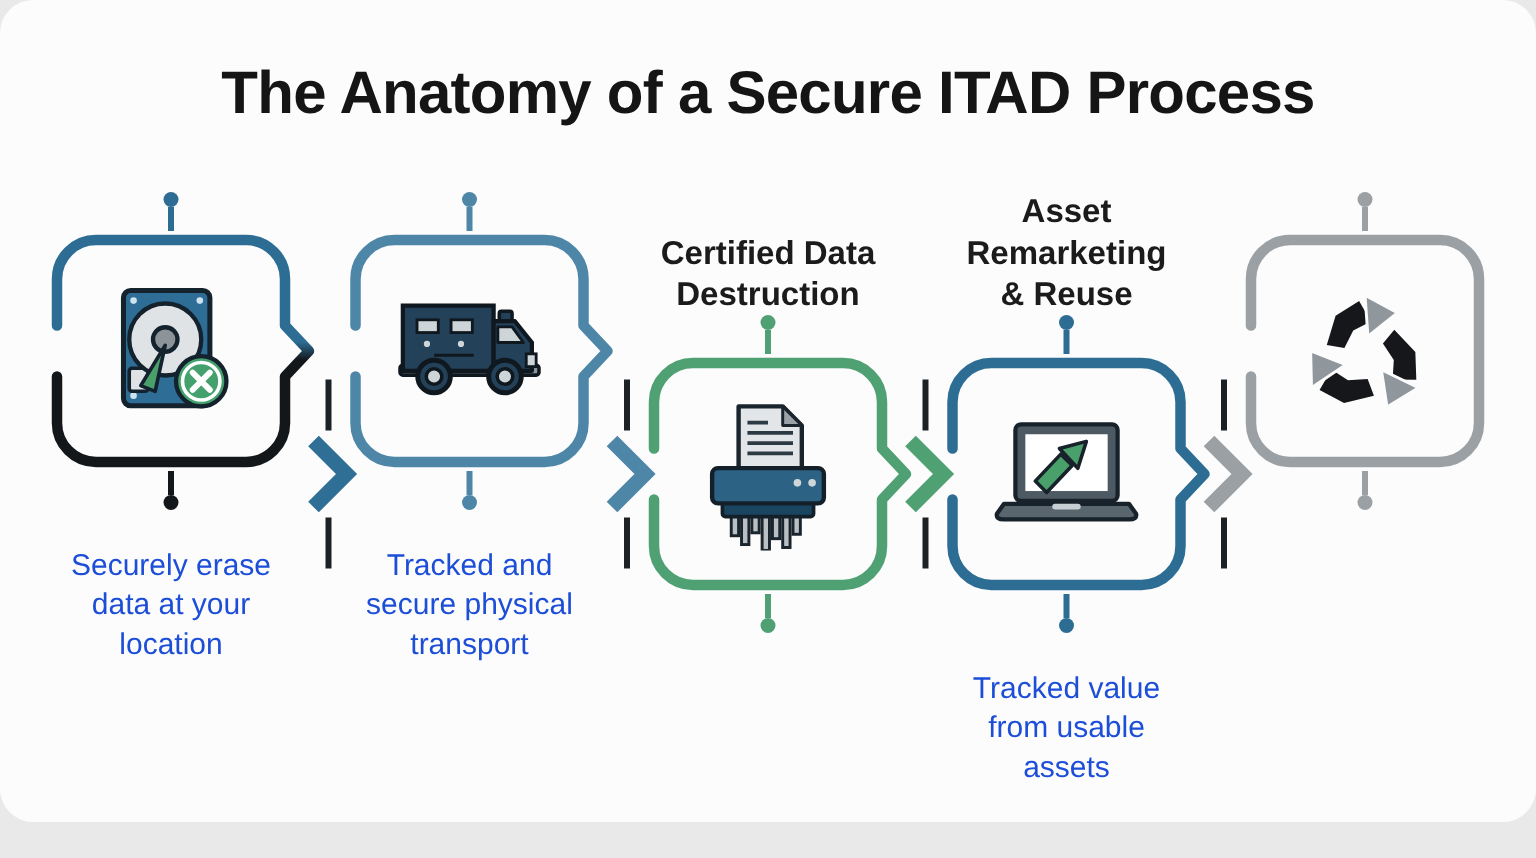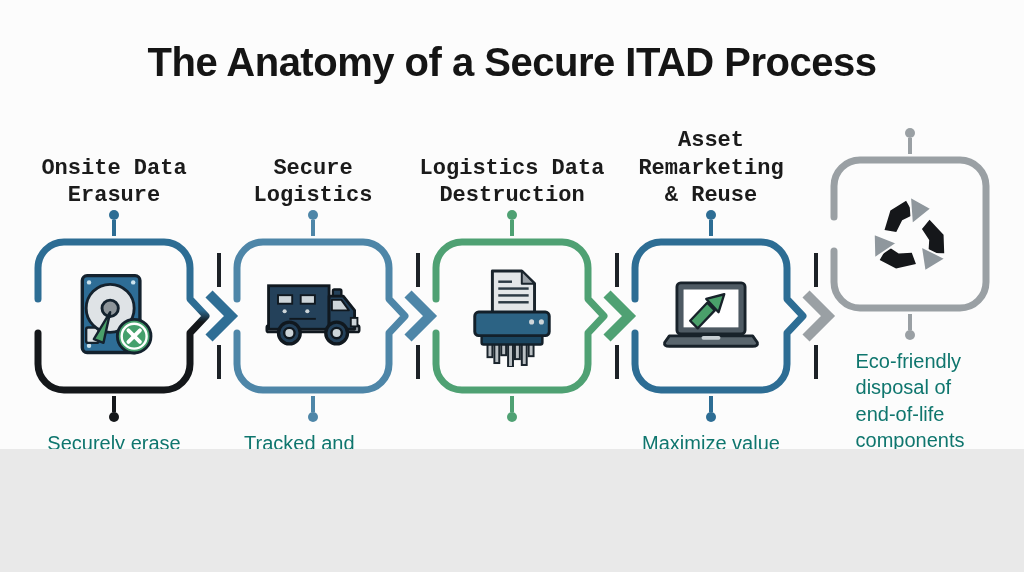--- a/index.html
+++ b/index.html
@@ -1,53 +1,51 @@
 <!DOCTYPE html>
 <html><head>
 <meta charset="utf-8">
 <style>
   html,body{margin:0;padding:0;background:#e9e9e9;}
   .canvas{
-    position:relative;width:1024px;height:449px;background:#fcfcfc;
-    font-family:"Liberation Sans",sans-serif;color:#1b1b1b;overflow:hidden;margin:0 auto;
+    position:relative;width:1024px;height:548px;background:#fcfcfc;
+    font-family:"Liberation Sans",sans-serif;color:#1b1b1b;overflow:hidden;margin:0 auto;border-radius:22px;
   }
   .title{
     position:absolute;top:40px;left:0;width:1024px;text-align:center;
     font-size:40px;font-weight:700;letter-spacing:-0.5px;color:#151515;
   }
   .row{position:absolute;top:128px;left:20px;right:20px;display:flex;justify-content:space-between;}
   .step{width:188px;display:flex;flex-direction:column;align-items:center;}
   .step-heading{
     height:82px;display:flex;align-items:flex-end;justify-content:center;text-align:center;
-    font-size:22px;line-height:1.26;font-weight:700;white-space:pre-line;color:#1b1b1b;font-family:Liberation Mono, monospace;
+    font-size:22px;line-height:1.26;font-weight:700;white-space:pre-line;color:#1b1b1b;
   }
   .vconn{height:26px;display:flex;flex-direction:column;align-items:center;}
   .vconn .dot{width:10px;height:10px;border-radius:50%;background:currentColor;}
   .vconn .stem{width:4px;flex:1;background:currentColor;}
   .box-wrap{position:relative;width:164px;height:160px;}
   .border-svg{position:absolute;top:0;left:0;overflow:visible;}
   .icon-svg{position:absolute;left:82px;top:80px;transform:translate(-50%,-50%);}
   .step-caption{
-    margin-top:8px;text-align:left;font-size:20px;line-height:1.32;
-    white-space:pre-line;color:#0f766e;
+    margin-top:24px;text-align:center;font-size:20px;line-height:1.32;
+    white-space:pre-line;color:#1d4ed8;
   }
   .flow{position:absolute;overflow:visible;}
 </style>
 </head>
 <body>
 
 <div class="canvas">
 
   <div class="title">The Anatomy of a Secure ITAD Process</div>
 
   <div class="row">
 
     <div class="step">
-      <div class="step-heading">Onsite Data
-Erasure</div>
       <div class="vconn" style="color:#2d6d94">
           <i class="dot"></i>
           <i class="stem"></i>
         </div>
       <div class="box-wrap">
         <svg class="border-svg" width="164" height="160" viewBox="0 0 164 160">
           <defs>
             <linearGradient id="grad1" x1="0" y1="0" x2="0" y2="1">
               <stop offset="0.46" stop-color="#2d6d94"></stop>
                 <stop offset="0.54" stop-color="#14171a"></stop>
@@ -74,22 +72,20 @@
       <div class="vconn" style="color:#14171a">
           <i class="stem"></i>
           <i class="dot"></i>
         </div>
       <div class="step-caption">Securely erase
 data at your
 location</div>
     </div>
 
     <div class="step">
-      <div class="step-heading">Secure
-Logistics</div>
       <div class="vconn" style="color:#4e86a8">
           <i class="dot"></i>
           <i class="stem"></i>
         </div>
       <div class="box-wrap">
         <svg class="border-svg" width="164" height="160" viewBox="0 0 164 160">
           <path d="M 32 6 H 132 A 26 26 0 0 1 158 32 V 63 L 174 80 L 158 97 V 128 A 26 26 0 0 1 132 154 H 32 A 26 26 0 0 1 6 128 V 97 M 6 63 V 32 A 26 26 0 0 1 32 6" fill="none" stroke="#4e86a8" stroke-width="7" stroke-linecap="round" stroke-linejoin="round"></path>
         </svg>
         <svg class="icon-svg" width="104" height="76" viewBox="0 0 110 80">
           <rect x="6" y="50" width="98" height="7" rx="2" fill="#8b9298" stroke="#10181f" stroke-width="2.5"></rect>
@@ -112,21 +108,21 @@
       <div class="vconn" style="color:#4e86a8">
           <i class="stem"></i>
           <i class="dot"></i>
         </div>
       <div class="step-caption">Tracked and
 secure physical
 transport</div>
     </div>
 
     <div class="step">
-      <div class="step-heading">Logistics Data
+      <div class="step-heading">Certified Data
 Destruction</div>
       <div class="vconn" style="color:#4fa173">
           <i class="dot"></i>
           <i class="stem"></i>
         </div>
       <div class="box-wrap">
         <svg class="border-svg" width="164" height="160" viewBox="0 0 164 160">
           <path d="M 32 6 H 132 A 26 26 0 0 1 158 32 V 63 L 174 80 L 158 97 V 128 A 26 26 0 0 1 132 154 H 32 A 26 26 0 0 1 6 128 V 97 M 6 63 V 32 A 26 26 0 0 1 32 6" fill="none" stroke="#4fa173" stroke-width="7" stroke-linecap="round" stroke-linejoin="round"></path>
         </svg>
         <svg class="icon-svg" width="98" height="102" viewBox="0 0 100 104">
@@ -173,21 +169,21 @@
           <polygon points="34,44 42,52 60,33 52,25" fill="#4aa06a" stroke="#18222a" stroke-width="2.5" stroke-linejoin="round"></polygon>
           <polygon points="70,16 51,21 64,35" fill="#4aa06a" stroke="#18222a" stroke-width="2.5" stroke-linejoin="round"></polygon>
           <path d="M12 60 H100 L105 67 Q106 71 100 71 H12 Q6 71 7 67 Z" fill="#5a666e" stroke="#18222a" stroke-width="3" stroke-linejoin="round"></path>
           <rect x="46" y="60" width="20" height="4" rx="2" fill="#c8cfd4"></rect>
         </svg>
       </div>
       <div class="vconn" style="color:#2d6d94">
           <i class="stem"></i>
           <i class="dot"></i>
         </div>
-      <div class="step-caption">Maximize value
+      <div class="step-caption">Tracked value
 from usable
 assets</div>
     </div>
 
     <div class="step">
       <div class="vconn" style="color:#9aa0a4">
           <i class="dot"></i>
           <i class="stem"></i>
         </div>
       <div class="box-wrap">
@@ -206,24 +202,20 @@
           <g transform="rotate(240 50 54)">
             <polygon points="24,46 30,26 46,16 54,30 42,36 36,48" fill="#15171a"></polygon>
             <polygon points="50,12 72,24 52,40" fill="#8f979d" stroke="#fcfcfc" stroke-width="2"></polygon>
           </g>
         </svg>
       </div>
       <div class="vconn" style="color:#9aa0a4">
           <i class="stem"></i>
           <i class="dot"></i>
         </div>
-      <div class="step-caption">Eco-friendly
-disposal of
-end-of-life
-components</div>
     </div>
 
   </div>
 
   <svg class="flow" style="left:197px;top:251px" width="48" height="130">
     <line x1="22" y1="2" x2="22" y2="36" stroke="#1c2126" stroke-width="4"></line>
     <line x1="22" y1="94" x2="22" y2="128" stroke="#1c2126" stroke-width="4"></line>
     <polyline points="12,43 34,65 12,87" fill="none" stroke="#2f6e95" stroke-width="10"></polyline>
   </svg>
   <svg class="flow" style="left:396px;top:251px" width="48" height="130">

